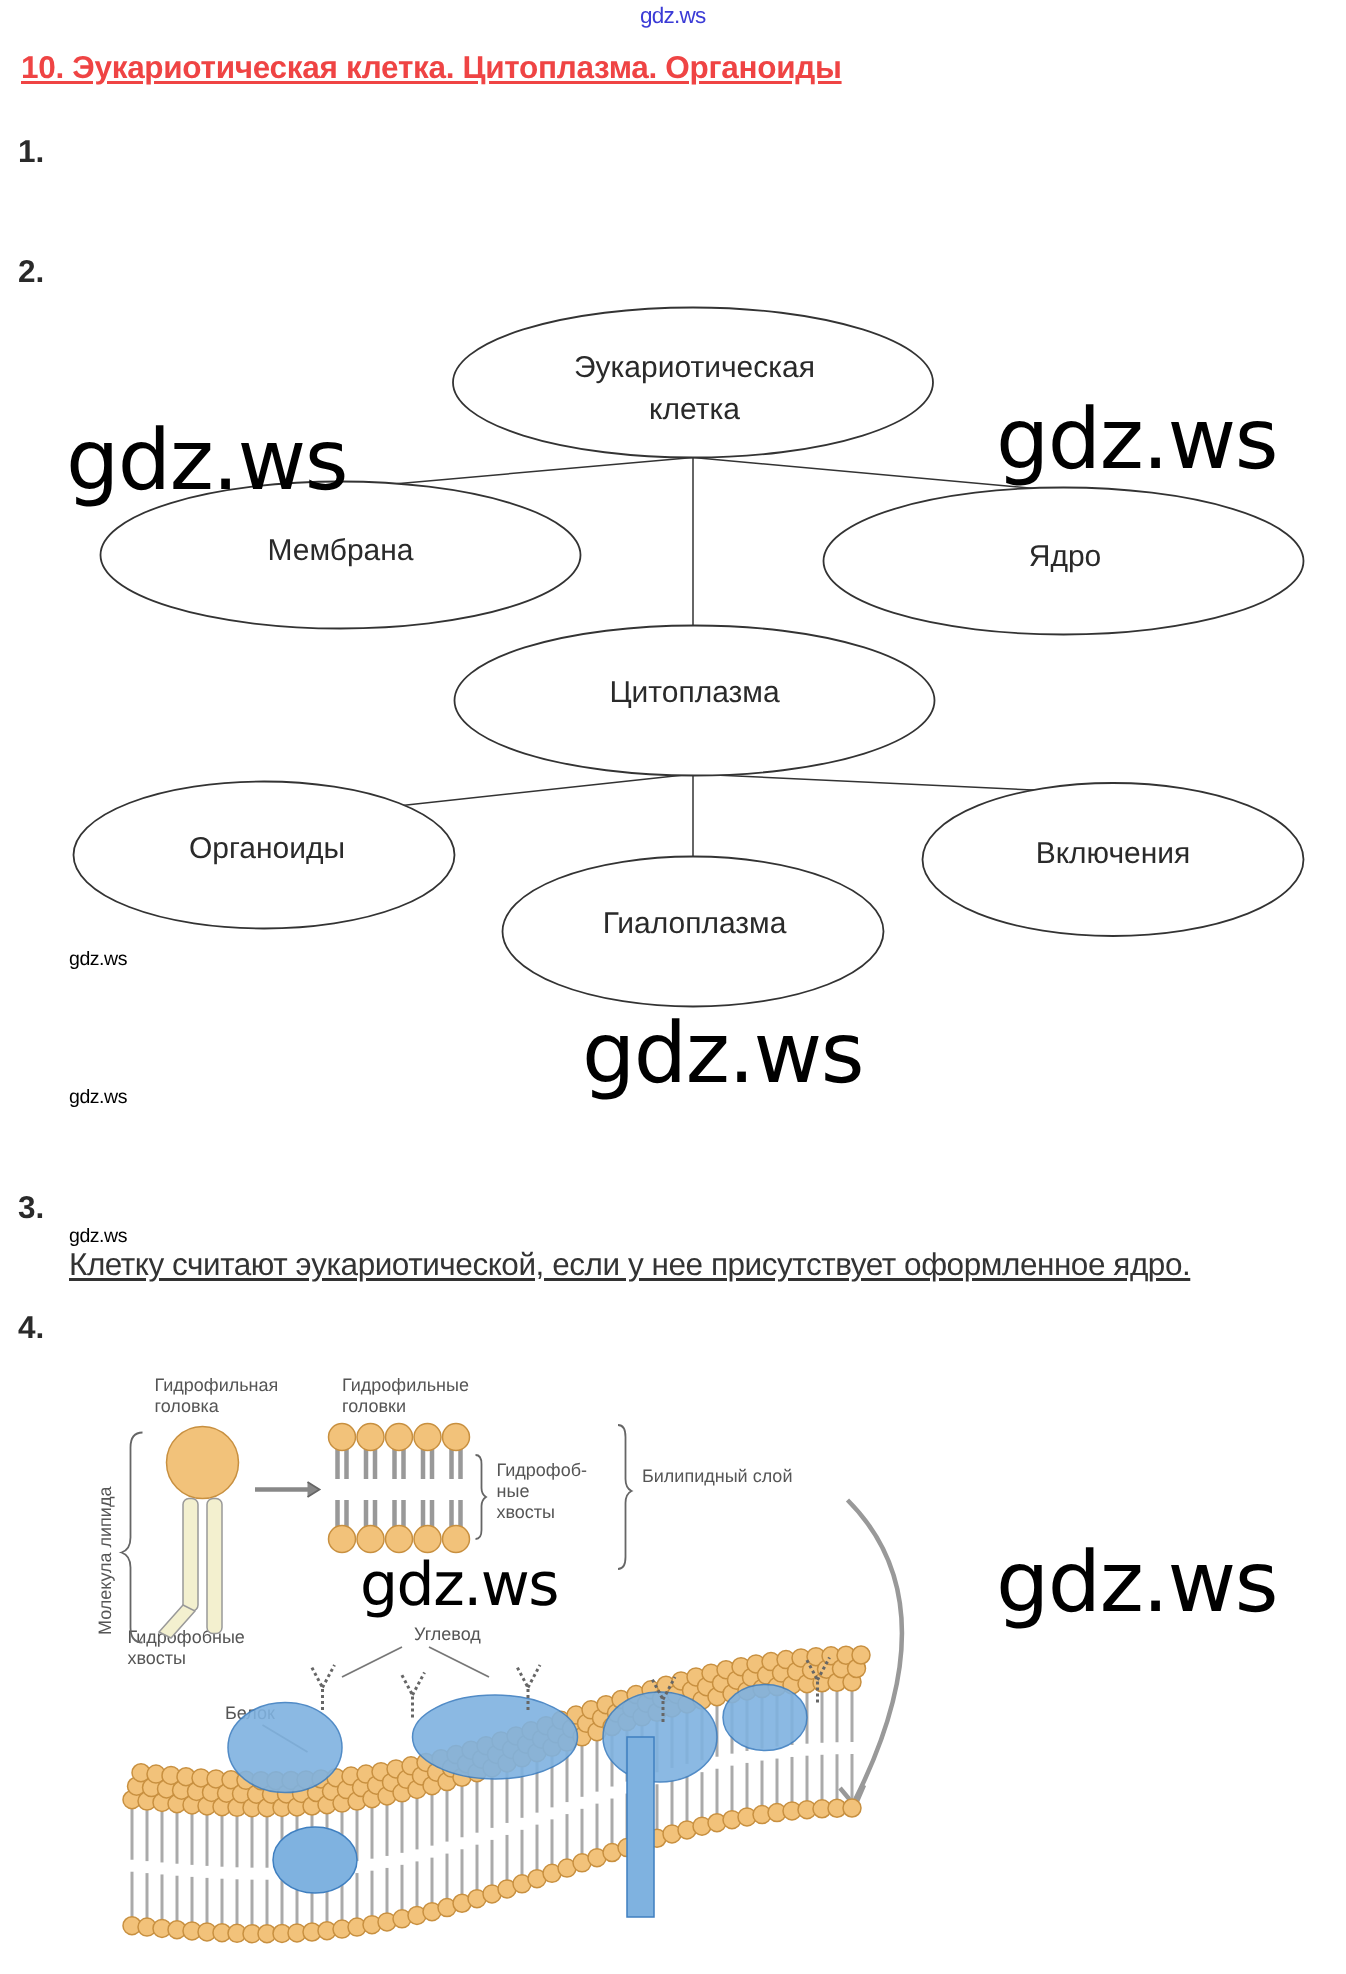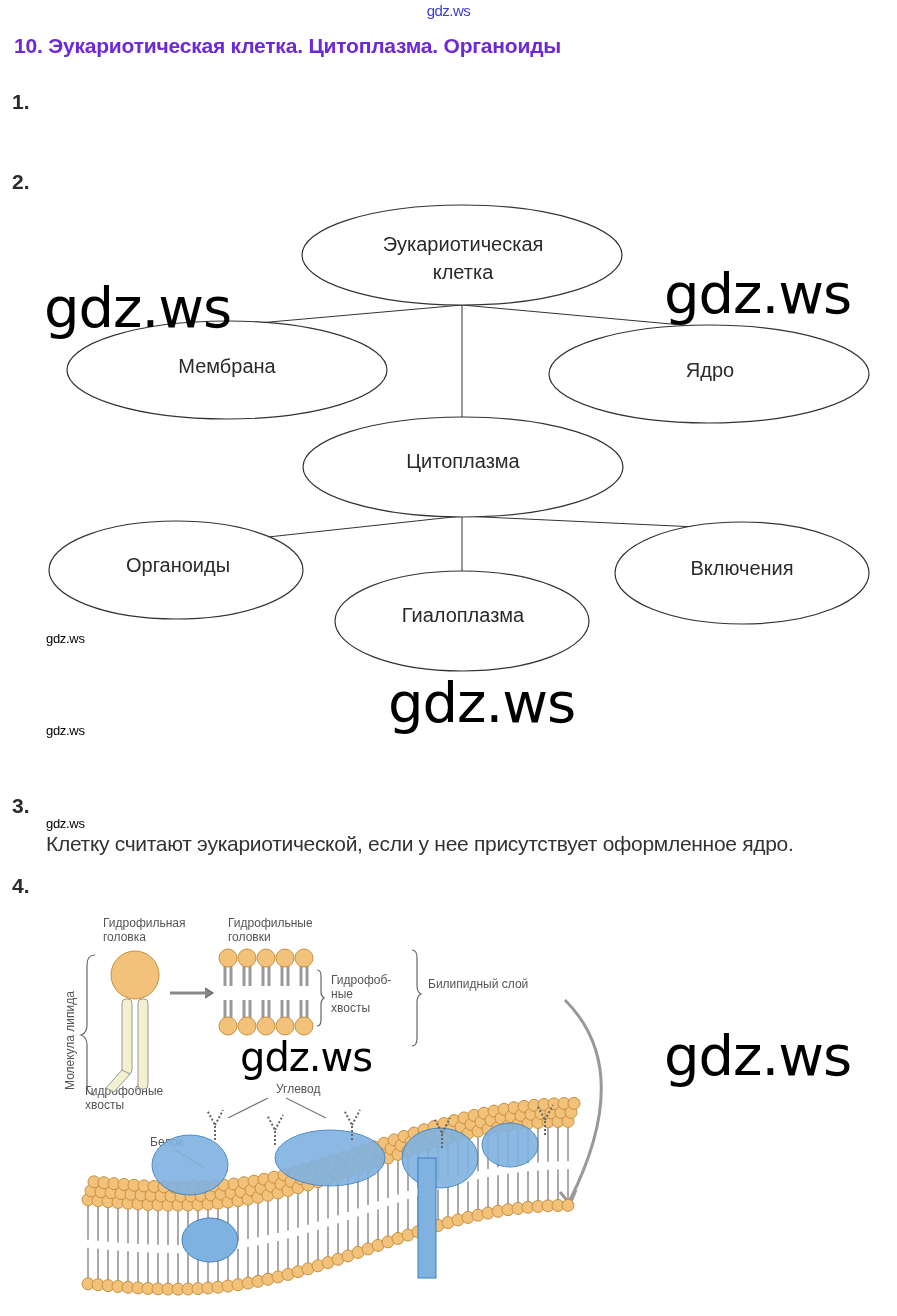--- a/index.html
+++ b/index.html
@@ -1,23 +1,23 @@
 <!DOCTYPE html>
 <html><head>
 <meta charset="utf-8">
 <style>
   html, body { margin:0; padding:0; background:#ffffff; }
   body { width:897px; height:1316px; position:relative; overflow:hidden; font-family:"Liberation Sans", sans-serif; color:#1e1e1e; }
   .abs { position:absolute; }
   .top-link { left:0; width:897px; top:2px; text-align:center; font-size:15px; color:#3b3bd6; font-family:"Liberation Sans Narrow","Liberation Sans", sans-serif; letter-spacing:-0.5px; }
-  .title { left:14px; top:34px; font-size:21px; font-weight:bold; color:#6d28d9; letter-spacing:-0.2px; }
+  .title { left:14px; top:34px; font-size:21px; font-weight:bold; color:#ef4444; letter-spacing:-0.2px;text-decoration:underline; }
   .qnum { font-size:21px; font-weight:bold; color:#2a2a2a; left:12px; }
   .wm-big { font-family:"DejaVu Sans", sans-serif; font-size:56px; color:#000; letter-spacing:-1px; line-height:1; }
   .wm-small { font-family:"Liberation Sans", sans-serif; font-size:13px; color:#000; letter-spacing:-0.3px; }
-  .answer3 { left:46px; top:832px; font-size:21px; color:#333; letter-spacing:-0.3px; }
+  .answer3 { left:46px; top:832px; font-size:21px; color:#333; letter-spacing:-0.3px;text-decoration:underline; }
   svg text { font-family:"Liberation Sans", sans-serif; }
 </style>
 </head>
 <body>
 
 <div class="abs top-link">gdz.ws</div>
 <div class="abs title">10. Эукариотическая клетка. Цитоплазма. Органоиды</div>
 
 <div class="abs qnum" style="top:90px">1.</div>
 <div class="abs qnum" style="top:170px">2.</div>

